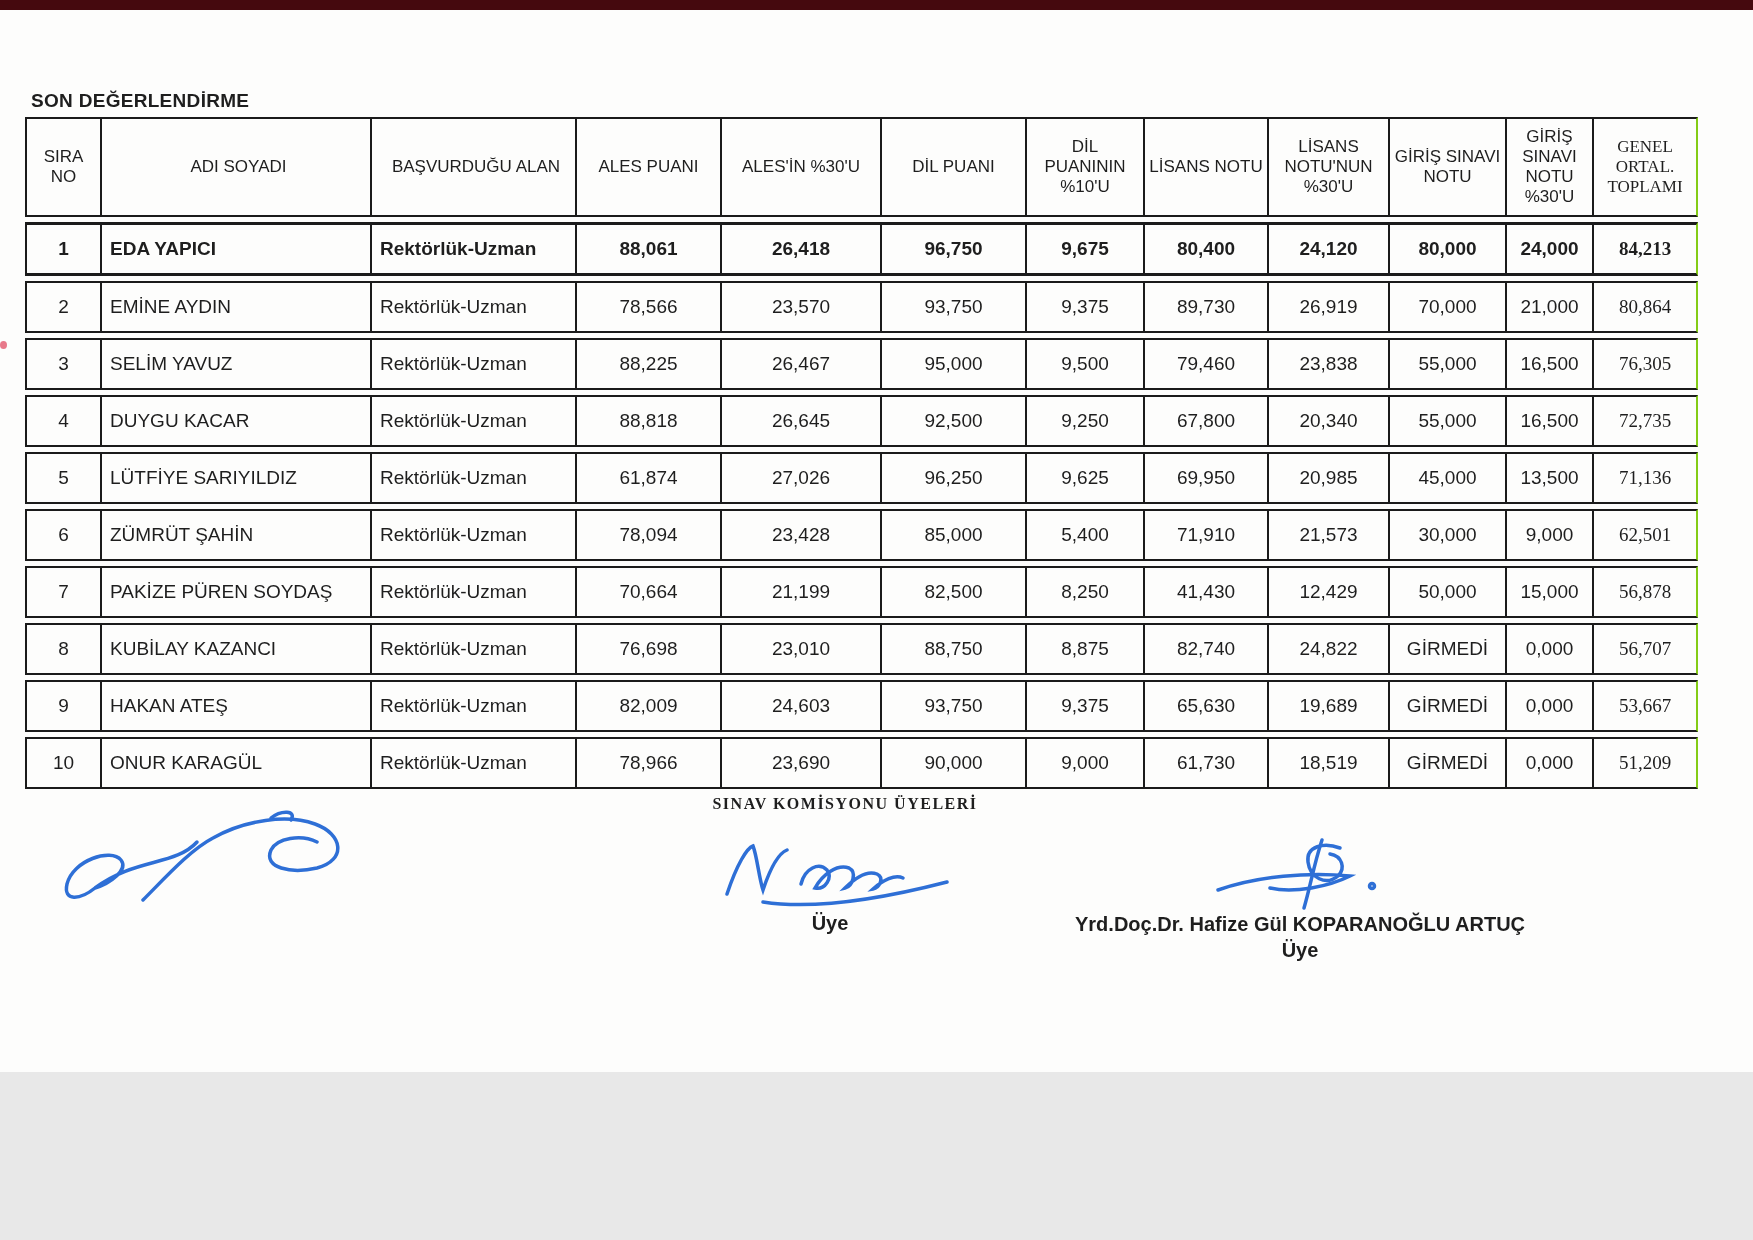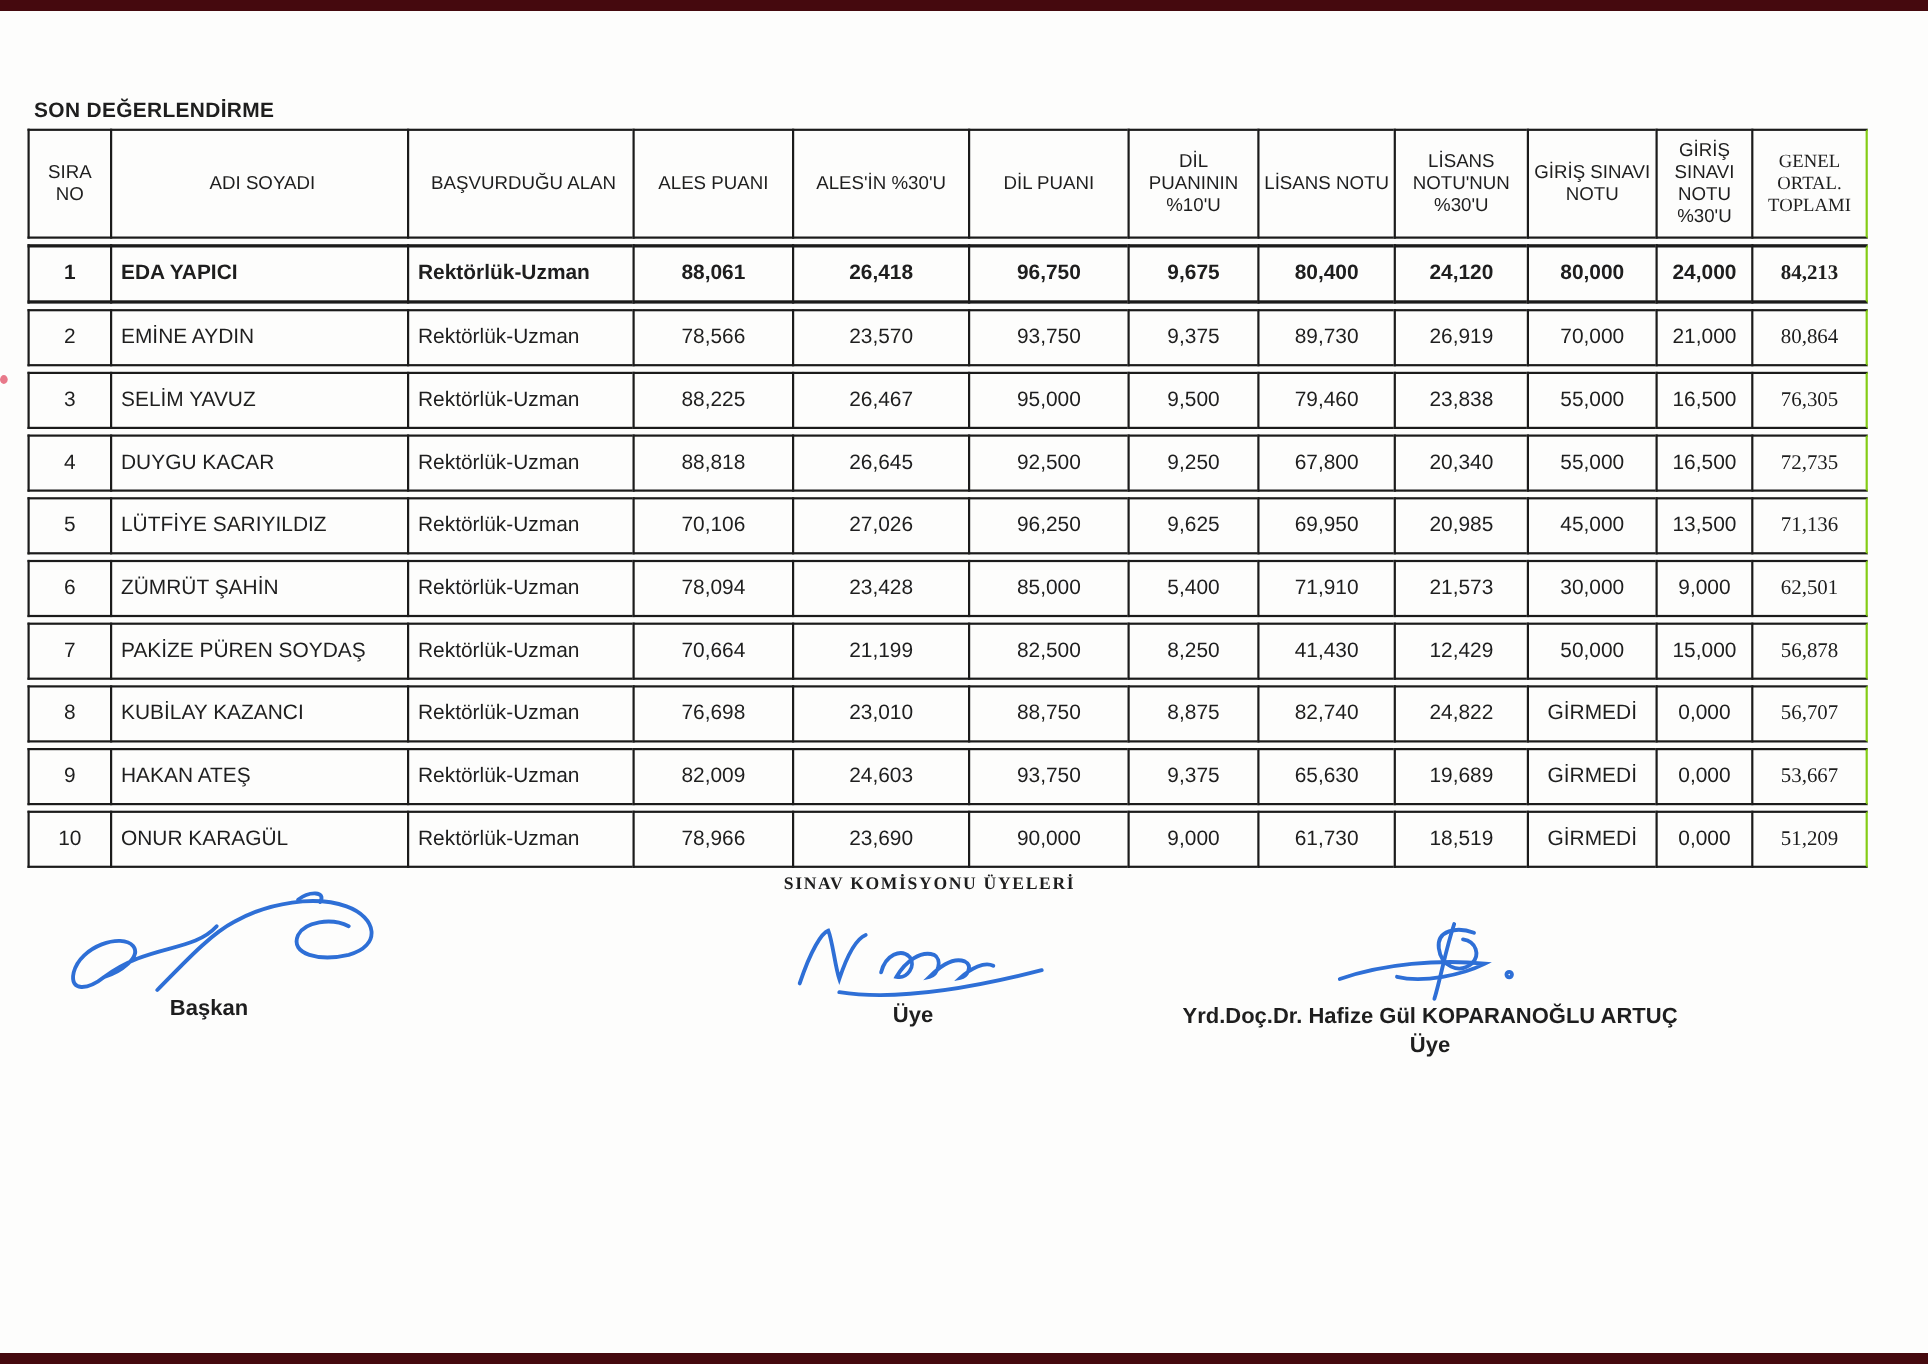--- a/index.html
+++ b/index.html
@@ -1,17 +1,17 @@
 <!DOCTYPE html>
 <html><head>
 <meta charset="utf-8">
 <style>
   html,body { margin:0; padding:0; background:#e8e8e8; }
   .page {
-    position:relative; width:1753px; height:1240px; background:#fdfdfc;
+    position:relative; width:1753px; height:1072px; background:#fdfdfc;
     font-family:"Liberation Sans", sans-serif; color:#1e1e1e; overflow:hidden;
   }
   .edge-bar { position:absolute; left:0; width:1753px; height:10px; background:#45090e; }
   .edge-bar.top { top:0; }
   .edge-bar.bottom { top:1230px; }
   .artifact-dot { position:absolute; left:0px; top:341px; width:7px; height:8px;
     background:#e8798a; border-radius:50%; }
 
   .doc-title { position:absolute; left:31px; top:90px; font-size:19px; font-weight:bold;
     letter-spacing:0.3px; }
@@ -144,21 +144,21 @@
             <td class="c7">67,800</td>
             <td class="c8">20,340</td>
             <td class="c9">55,000</td>
             <td class="c10">16,500</td>
             <td class="c11">72,735</td>
           </tr>
           <tr>
             <td class="c0">5</td>
             <td class="c1">LÜTFİYE SARIYILDIZ</td>
             <td class="c2">Rektörlük-Uzman</td>
-            <td class="c3">70,106</td>
+            <td class="c3">61,874</td>
             <td class="c4">27,026</td>
             <td class="c5">96,250</td>
             <td class="c6">9,625</td>
             <td class="c7">69,950</td>
             <td class="c8">20,985</td>
             <td class="c9">45,000</td>
             <td class="c10">13,500</td>
             <td class="c11">71,136</td>
           </tr>
           <tr>
@@ -236,21 +236,20 @@
   </div>
 
   <div class="committee-heading">SINAV KOMİSYONU ÜYELERİ</div>
 
   <div class="sig-block sig1">
     <svg class="sig-art sig-svg" width="330" height="96" viewBox="0 0 330 96">
       <path class="sig-path" d="M70,80 C55,92 38,94 42,76 C48,52 86,40 96,52 C104,62 84,76 70,80 C110,50 150,58 172,34" stroke="#2e6fd6"></path>
       <path class="sig-path" d="M118,92 C140,70 165,42 188,30 C220,12 262,6 290,16 C318,26 322,52 292,60 C266,66 238,60 246,42 C252,30 276,26 292,34" stroke="#2e6fd6"></path>
       <path class="sig-path" d="M246,10 C256,2 272,2 266,12" stroke="#2e6fd6"></path>
     </svg>
-    <div class="sig-role">Başkan</div>
   </div>
 
   <div class="sig-block sig2">
     <svg class="sig-art sig-svg" width="250" height="74" viewBox="0 0 250 74">
       <path class="sig-path" d="M22,58 C32,28 42,12 48,10 C52,20 54,42 58,54 C64,36 72,18 82,14" stroke="#2e6fd6"></path>
       <path class="sig-path" d="M96,48 C100,32 114,26 122,34 C128,42 120,54 110,52 C118,38 132,28 144,32 C152,36 148,50 140,52 C150,42 162,34 172,38 C180,42 174,52 168,53 C178,44 190,38 198,42" stroke="#2e6fd6"></path>
       <path class="sig-path" d="M58,66 C110,74 180,62 242,46" stroke="#2e6fd6"></path>
     </svg>
     <div class="sig-role">Üye</div>
   </div>

